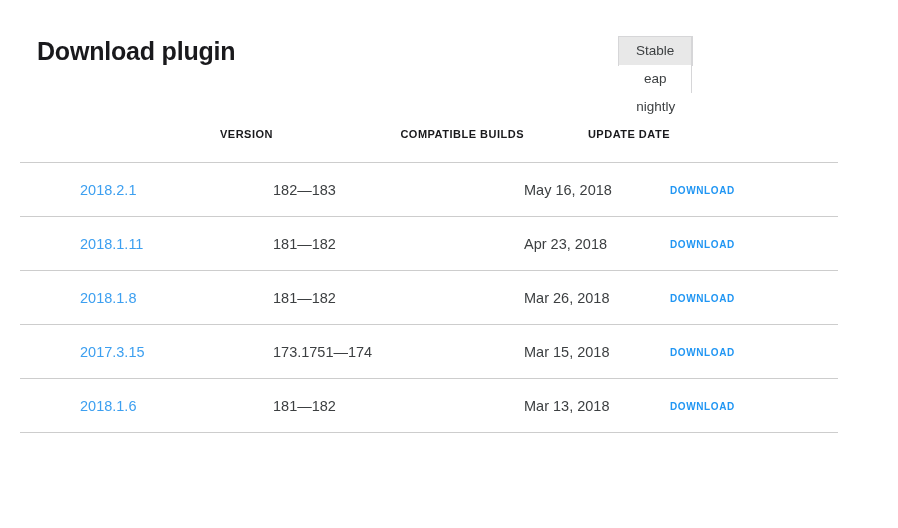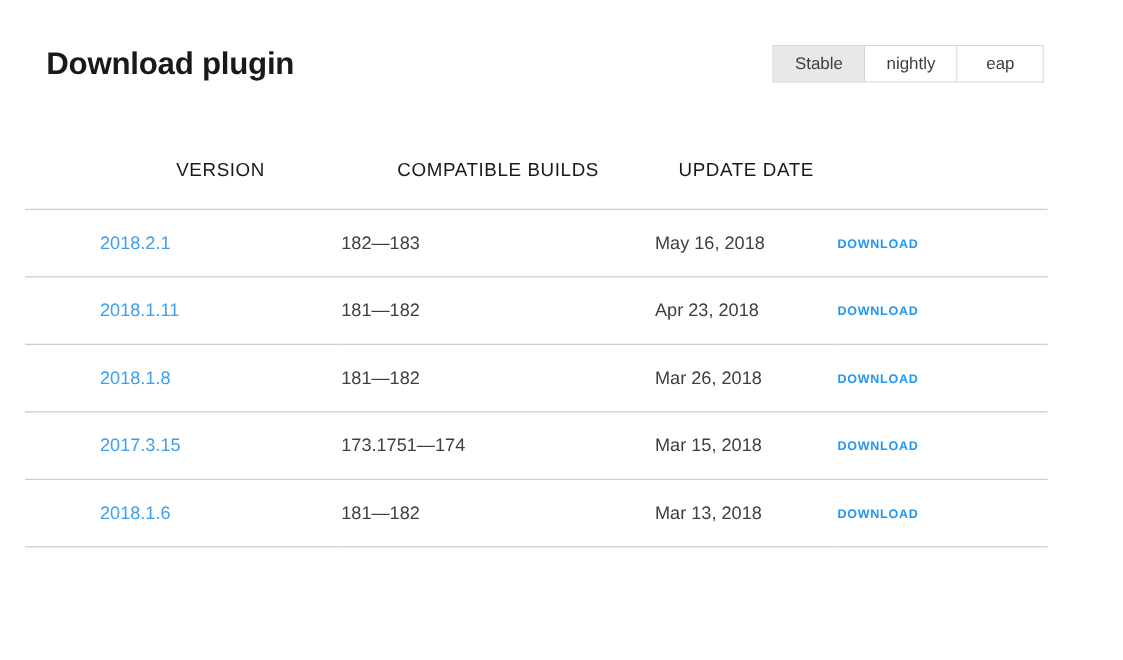--- a/index.html
+++ b/index.html
@@ -49,20 +49,21 @@
   
   .channel-switcher {
     position: absolute;
     left: 618px;
     top: 36px;
     height: 30px;
     display: flex;
     align-items: stretch;
     border: 1px solid #d6d6d8;
     background: #ffffff;
+    flex-direction: column;
   }
 
   .channel-btn {
     display: flex;
     align-items: center;
     justify-content: center;
     height: 28px;
     padding: 0 17px;
     font-size: 13.5px;
     line-height: 28px;
@@ -98,23 +99,23 @@
     border-collapse: collapse;
     table-layout: fixed;
   }
 
   table.downloads col.c-version   { width: 253px; }
   table.downloads col.c-builds    { width: 251px; }
   table.downloads col.c-date      { width: 146px; }
   table.downloads col.c-action    { width: 168px; }
 
   table.downloads thead th {
-    text-align: center;
-    font-size: 15px;
-    font-weight: normal;
+    text-align: right;
+    font-size: 11px;
+    font-weight: bold;
     letter-spacing: 0.5px;
     color: #19191c;
     padding: 0 0 22px 0;
     border-bottom: 1px solid #cdcdcd;
     white-space: nowrap;
     vertical-align: bottom;
   }
 
   table.downloads thead th.h-version { padding-left: 60px; }
   table.downloads thead th.h-action  { padding-left: 0; }
@@ -156,22 +157,22 @@
 </head>
 <body>
 
 <div class="page">
 
   <div class="header">
     <h1 class="page-title">Download plugin</h1>
 
     <div class="channel-switcher">
       <button class="channel-btn is-selected">Stable</button>
+      <button class="channel-btn">eap</button>
       <button class="channel-btn">nightly</button>
-      <button class="channel-btn">eap</button>
     </div>
   </div>
 
   <div class="table-wrap">
     <table class="downloads">
       <colgroup>
         <col class="c-version">
         <col class="c-builds">
         <col class="c-date">
         <col class="c-action">

